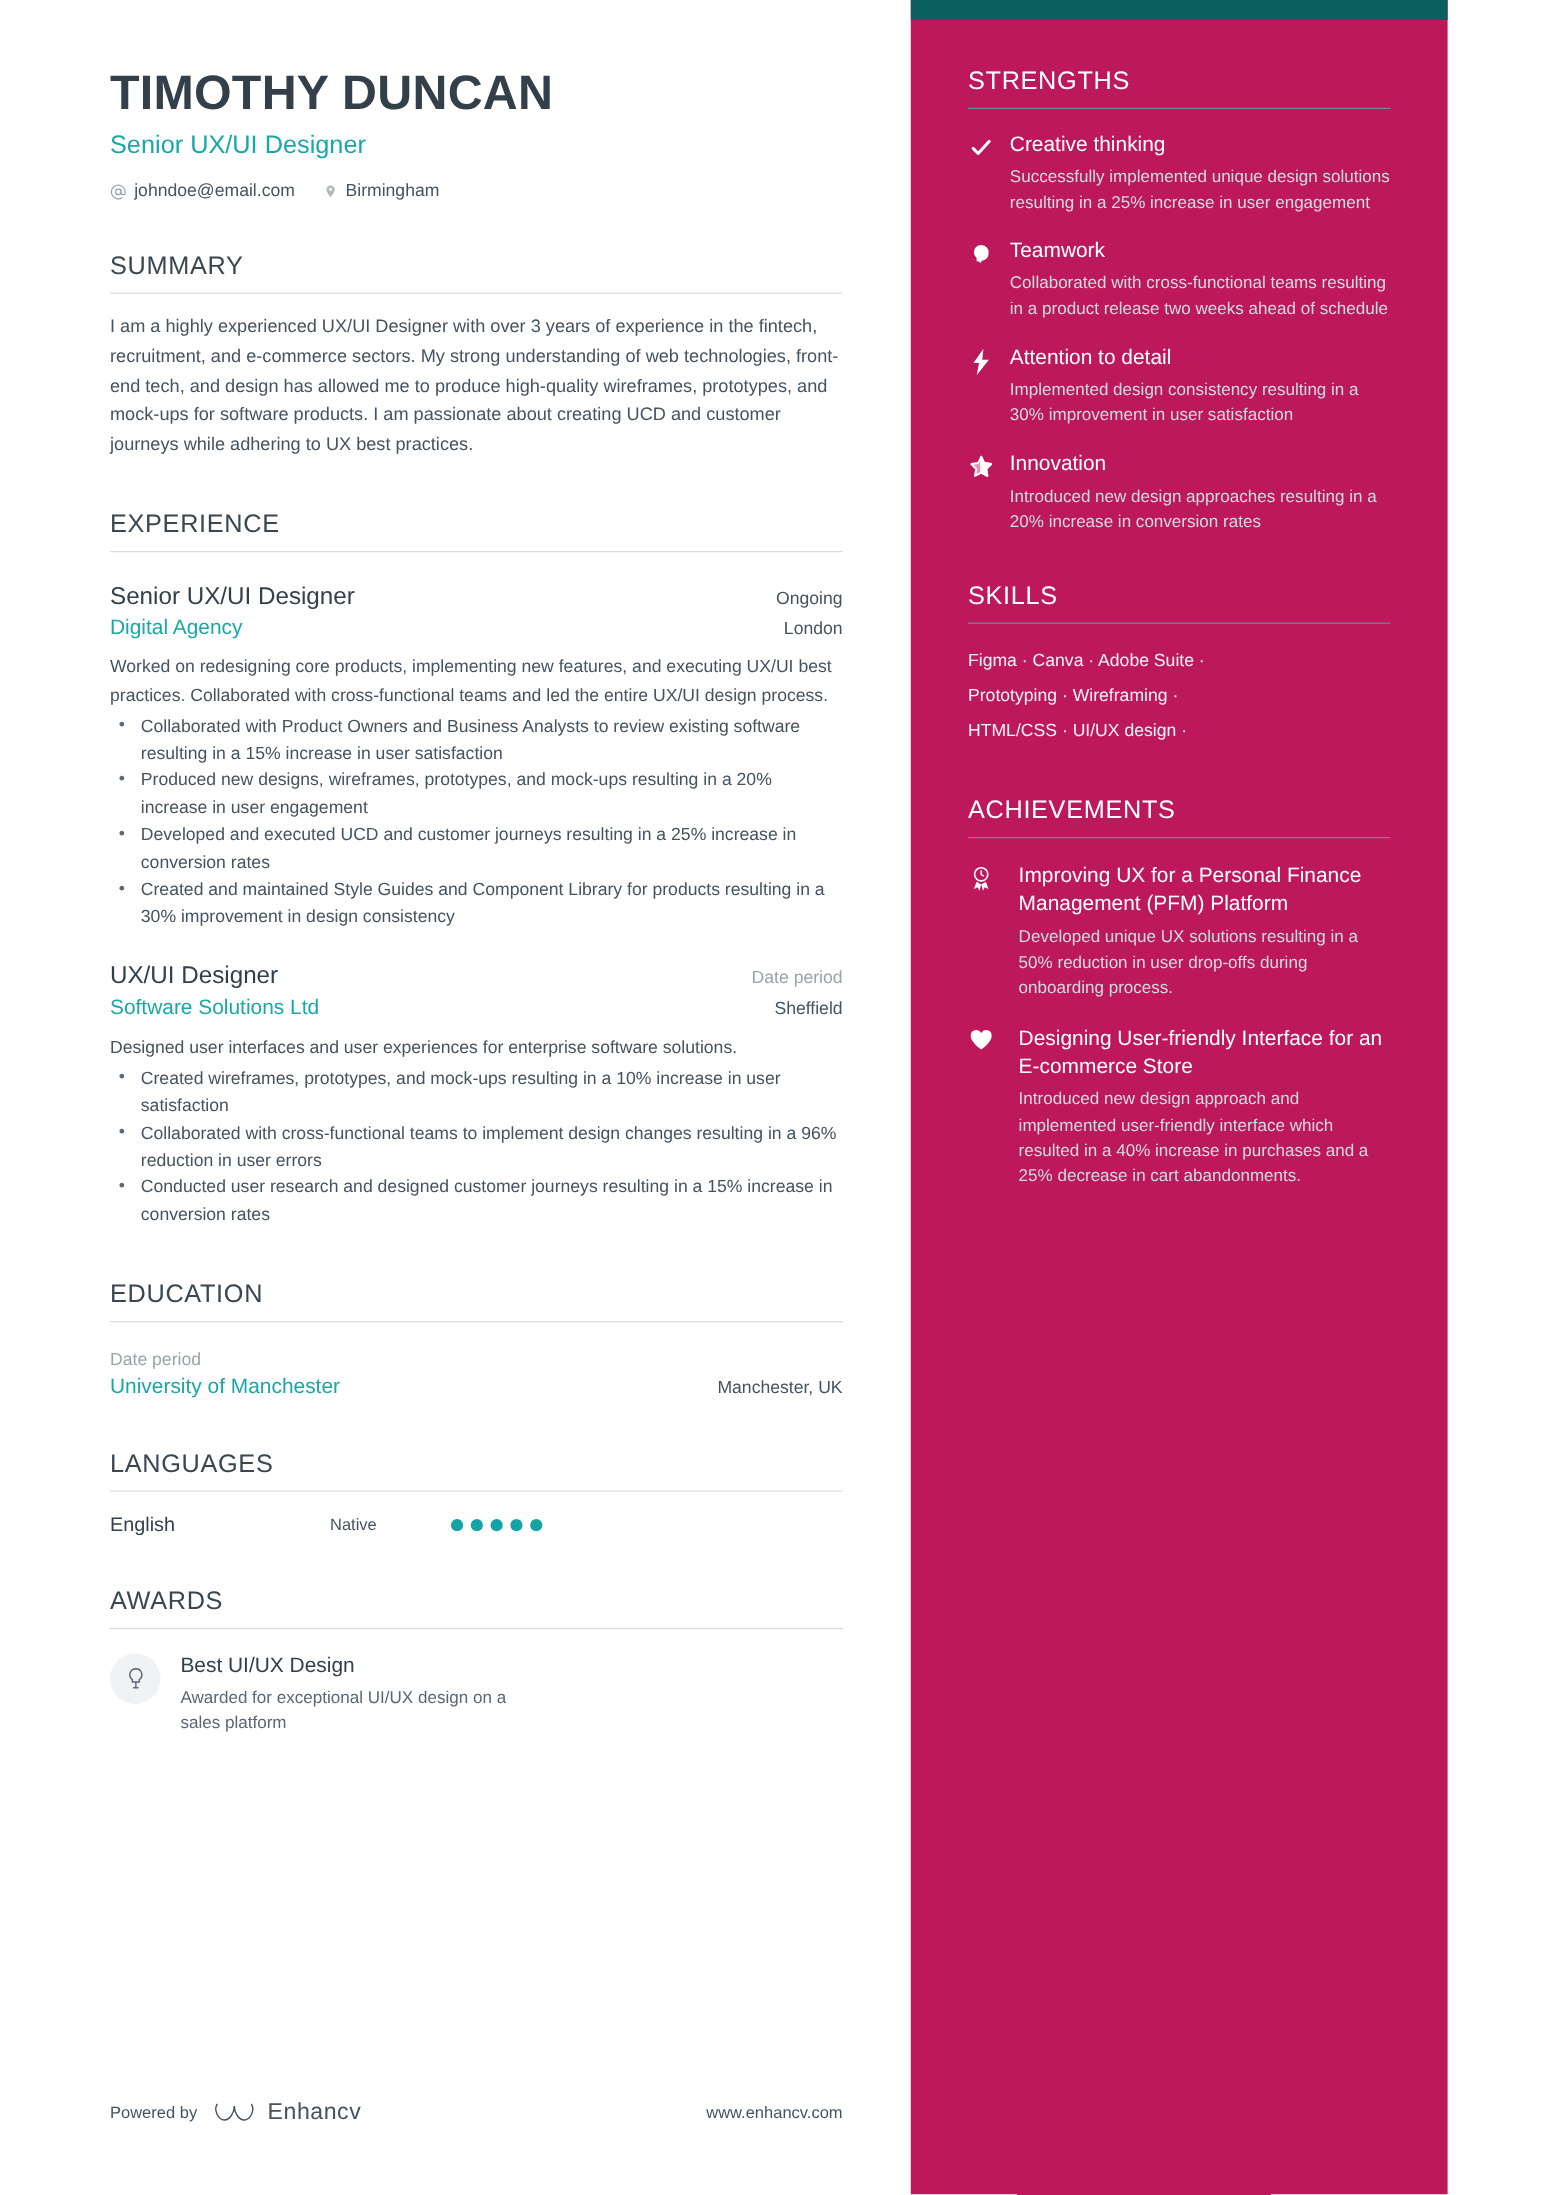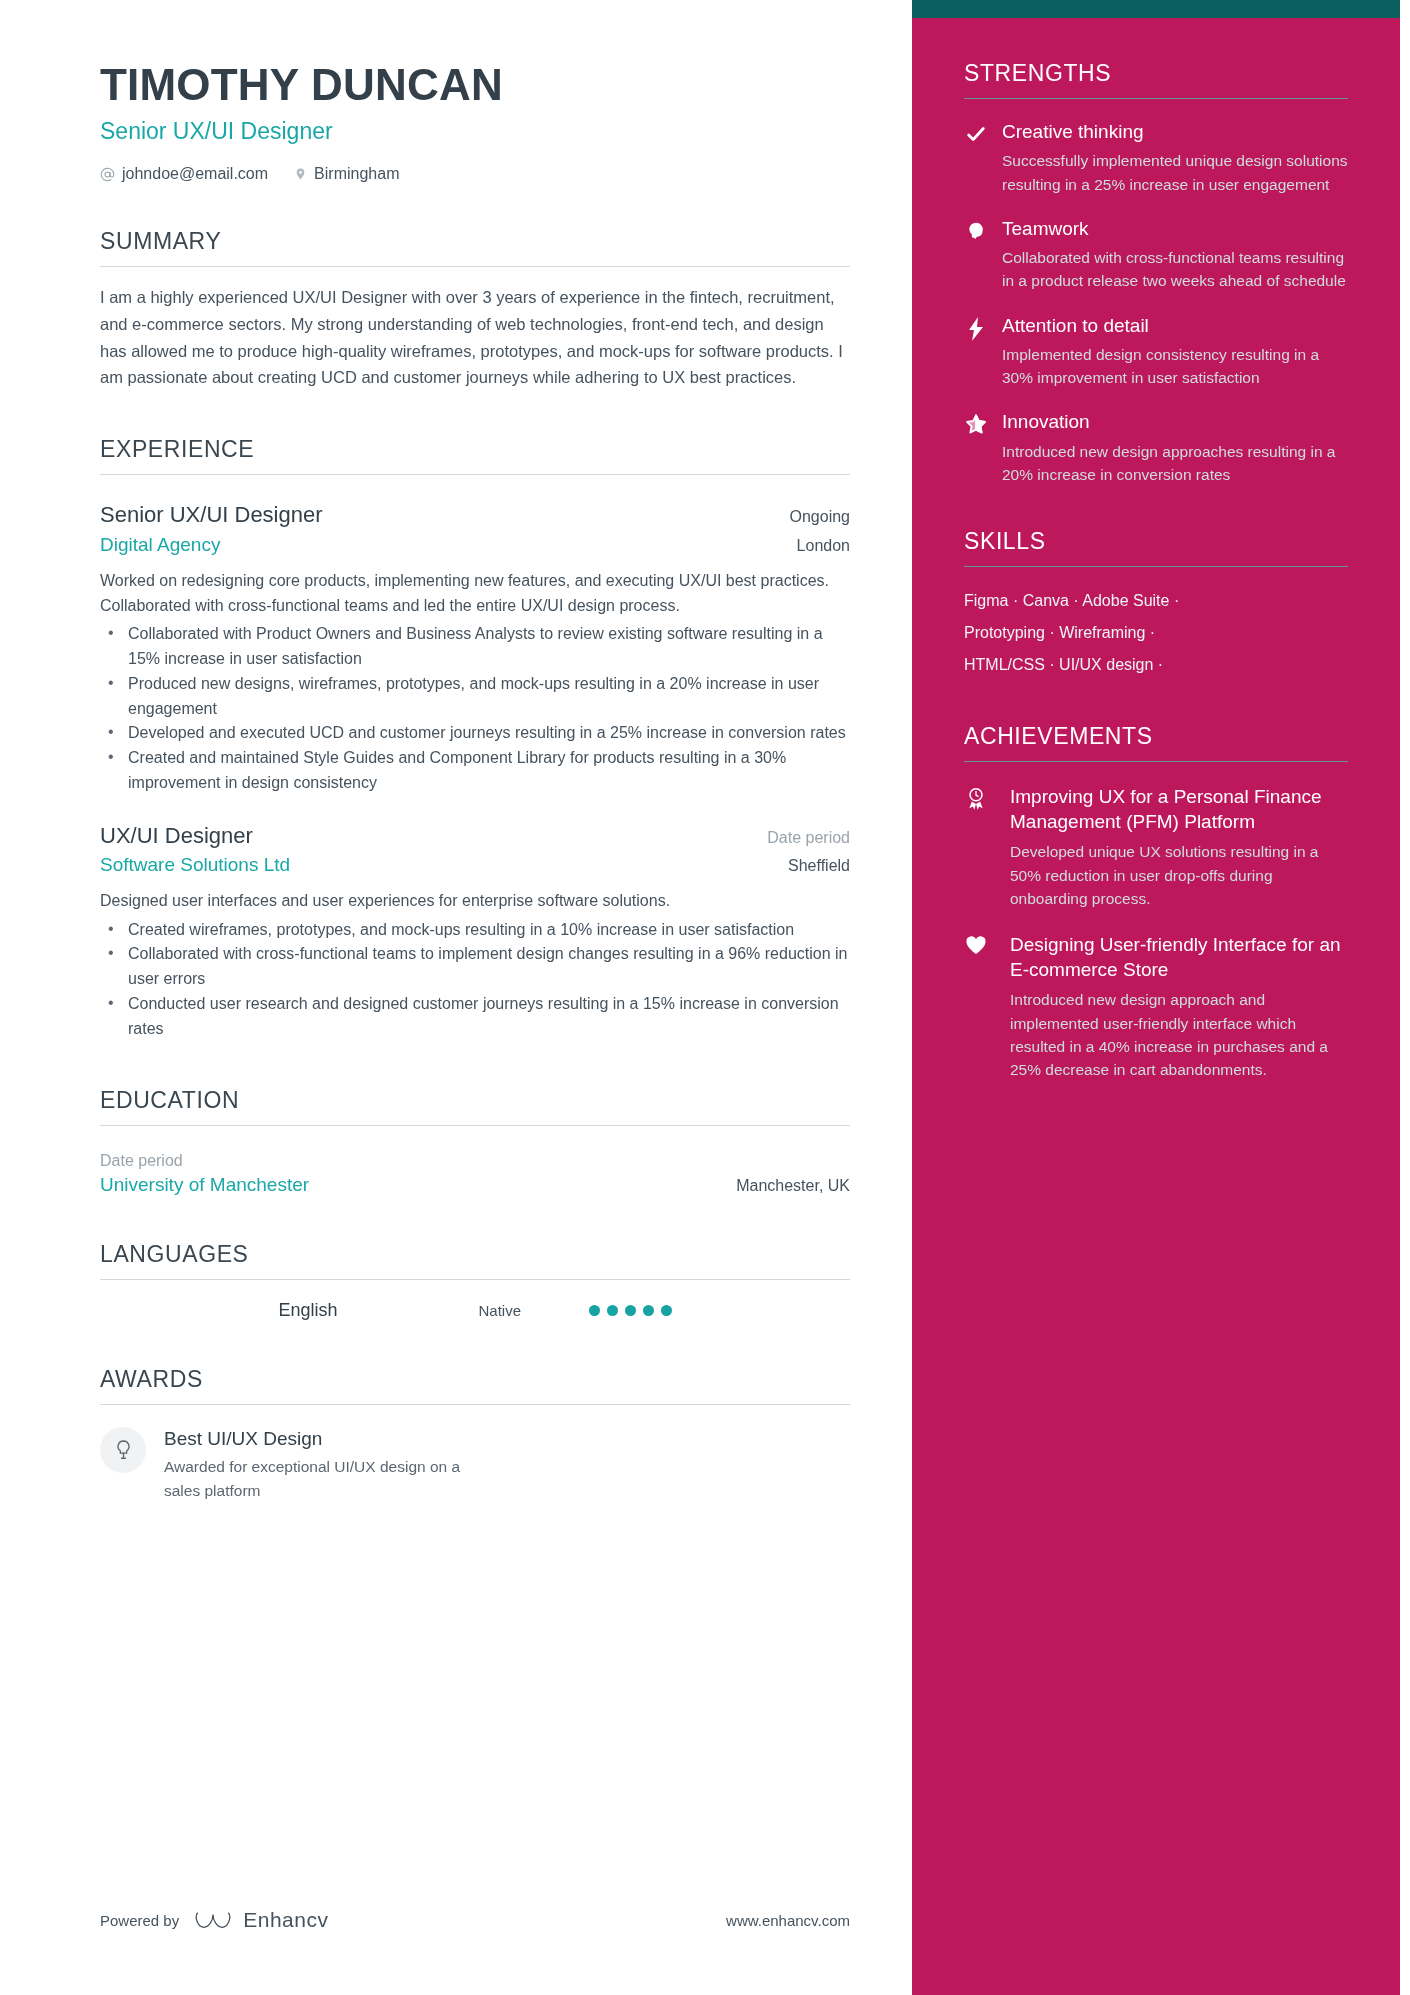--- a/index.html
+++ b/index.html
@@ -5,21 +5,21 @@
   * { margin:0; padding:0; box-sizing:border-box; }
   html, body {
     width:1410px; height:1995px;
     background:#ffffff;
     font-family:"Liberation Sans", sans-serif;
     -webkit-font-smoothing:antialiased;
   }
   .page { position:relative; width:1410px; height:1995px; display:flex; background:#fff; }
 
   
-  .left { width:912px; padding:60px 62px 0 100px; position:relative; }
+  .left { width:828px; padding:60px 62px 0 100px; position:relative; }
 
   .name {
     font-size:44px; font-weight:bold; color:#33404a;
     letter-spacing:0.2px; line-height:1.12;
   }
   .headline { font-size:23px; color:#1aa7a7; margin-top:8px; line-height:1.3; }
 
   .contacts { display:flex; align-items:center; gap:26px; margin-top:18px; }
   .contact { display:flex; align-items:center; gap:7px; font-size:16px; color:#46535e; }
   .contact svg { display:block; }
@@ -50,21 +50,21 @@
   ul.bullets { list-style:none; margin-top:4px; }
   ul.bullets li {
     position:relative; padding-left:28px; font-size:16px; line-height:1.55;
     color:#46535e; margin-top:0; max-width:770px;
   }
   ul.bullets li:before {
     content:"•"; position:absolute; left:8px; top:-1px; color:#5c6771; font-size:16px;
   }
 
   
-  .lang-row { display:flex; align-items:center; margin-top:20px;justify-content:center; }
+  .lang-row { display:flex; align-items:center; margin-top:20px; }
   .lang-name { font-size:18px; color:#33404a; width:200px; }
   .lang-level { font-size:15px; color:#46535e; width:110px; }
   .dots { display:flex; gap:7px; align-items:center; }
   .dot { width:11px; height:11px; border-radius:50%; background:#16a3a3; }
 
   
   .award { display:flex; gap:18px; margin-top:22px; align-items:flex-start; }
   .award-ico {
     width:46px; height:46px; border-radius:50%; background:#f0f2f3;
     display:flex; align-items:center; justify-content:center; flex:0 0 46px;

